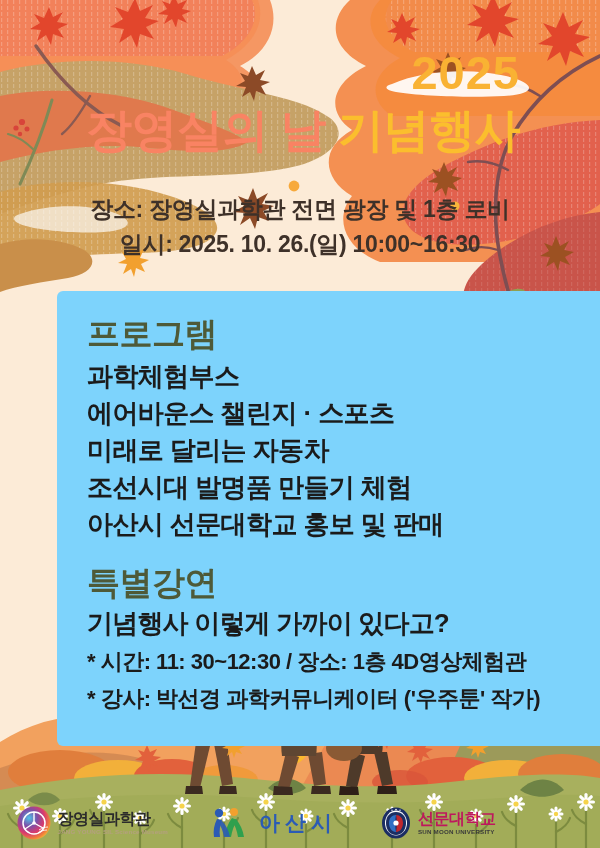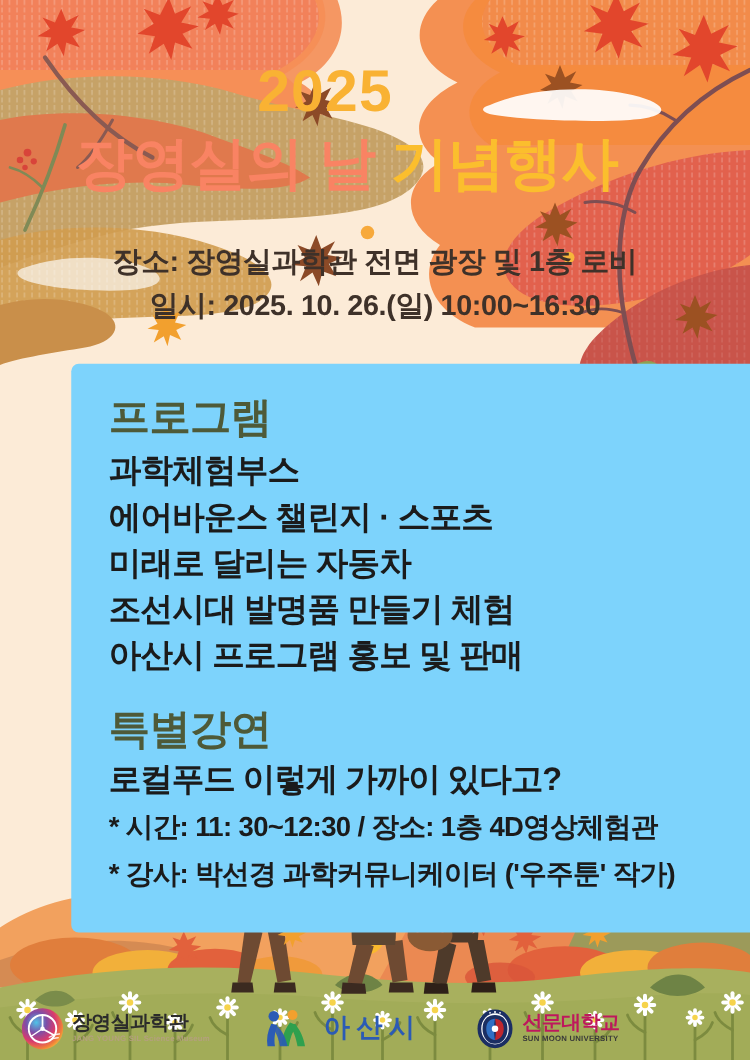--- a/index.html
+++ b/index.html
@@ -16,21 +16,21 @@
   }
 
   
   .deco { position:absolute; left:0; top:0; width:600px; height:848px; pointer-events:none; }
   .deco.top { z-index:1; }
   .deco.bottom { z-index:1; }
 
   
   .title-block {
     position:absolute; left:0; top:48px; width:520px;
-    text-align:center; z-index:5;
+    text-align:right; z-index:5;
   }
   .year {
     font-size:47px; font-weight:bold; color:#F9B233;
     letter-spacing:1px; line-height:1.05;
   }
   .maintitle {
     margin-top:6px;
     font-size:46px; font-weight:bold; line-height:1.18;
     letter-spacing:-0.5px;
     padding-left:35px;
@@ -215,25 +215,25 @@
 
   <div class="card">
     <div class="card-inner">
 
       <div class="sec-head">프로그램</div>
       <div class="prog-list">
         <div class="prog-item">과학체험부스</div>
         <div class="prog-item">에어바운스 챌린지 · 스포츠</div>
         <div class="prog-item">미래로 달리는 자동차</div>
         <div class="prog-item">조선시대 발명품 만들기 체험</div>
-        <div class="prog-item">아산시 프로그램 홍보 및 판매</div>
+        <div class="prog-item">아산시 선문대학교 홍보 및 판매</div>
       </div>
 
       <div class="sec-head second">특별강연</div>
-      <div class="lec-title">로컬푸드 이렇게 가까이 있다고?</div>
+      <div class="lec-title">기념행사 이렇게 가까이 있다고?</div>
       <div class="lec-note">* 시간: 11: 30~12:30 / 장소: 1층 4D영상체험관</div>
       <div class="lec-note">* 강사: 박선경 과학커뮤니케이터 ('우주툰' 작가)</div>
 
     </div>
   </div>
 
   <svg class="deco bottom" viewBox="0 0 600 848">
 
     <path d="M0,790 L0,742 C40,716 92,708 142,722 C186,734 214,750 252,744
              C296,736 330,706 382,704 C436,702 472,728 514,736 C548,742 578,734 600,722

